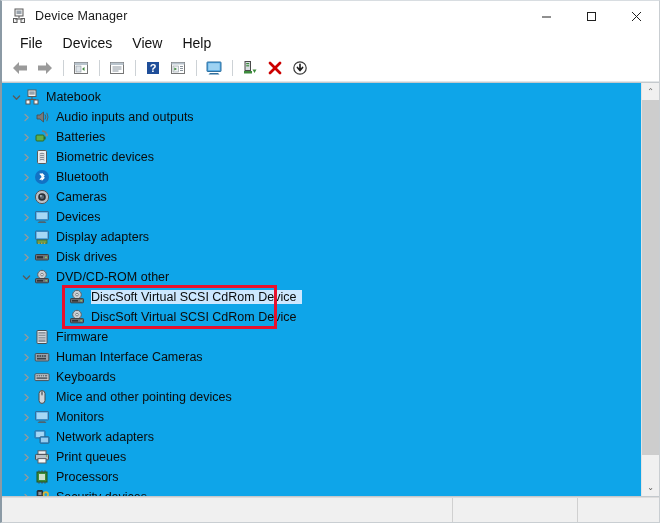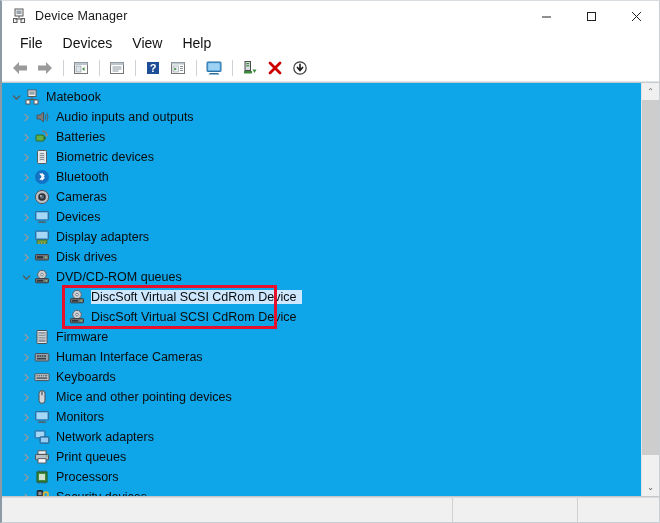--- a/index.html
+++ b/index.html
@@ -429,21 +429,21 @@
               <path d="M1.4 3 L4.5 6.2 L7.6 3" fill="none" stroke="#5a5a5a" stroke-width="1.3" stroke-linecap="round" stroke-linejoin="round"></path>
             </svg>
           </span>
           <span class="ico"><svg width="16" height="16" viewBox="0 0 16 16">
               <circle cx="8" cy="5.6" r="4.3" fill="#c9ced3" stroke="#5a6066" stroke-width="1"></circle>
               <circle cx="8" cy="5.6" r="1.3" fill="#f2f5f7" stroke="#5a6066" stroke-width="0.7"></circle>
               <rect x="1.5" y="9.6" width="13" height="4.2" rx="0.7" fill="#6f7277" stroke="#3b3e42" stroke-width="1"></rect>
               <rect x="3" y="11" width="6" height="1.6" fill="#2f3236"></rect>
               <circle cx="12.2" cy="11.8" r="0.8" fill="#8ed26a"></circle>
             </svg></span>
-          <span class="lbl">DVD/CD-ROM queues</span>
+          <span class="lbl">DVD/CD-ROM other</span>
         </div>
         <div class="row lvl2 sel">
           <span class="twisty"></span>
           <span class="ico"><svg width="16" height="16" viewBox="0 0 16 16">
               <circle cx="8" cy="5.6" r="4.3" fill="#c9ced3" stroke="#5a6066" stroke-width="1"></circle>
               <circle cx="8" cy="5.6" r="1.3" fill="#f2f5f7" stroke="#5a6066" stroke-width="0.7"></circle>
               <rect x="1.5" y="9.6" width="13" height="4.2" rx="0.7" fill="#6f7277" stroke="#3b3e42" stroke-width="1"></rect>
               <rect x="3" y="11" width="6" height="1.6" fill="#2f3236"></rect>
               <circle cx="12.2" cy="11.8" r="0.8" fill="#8ed26a"></circle>
             </svg></span>

